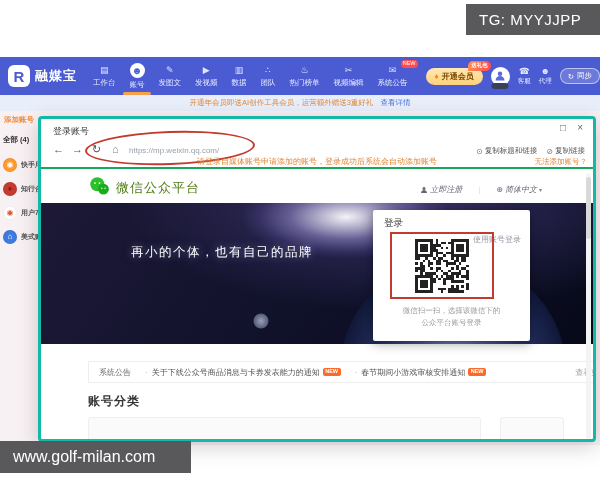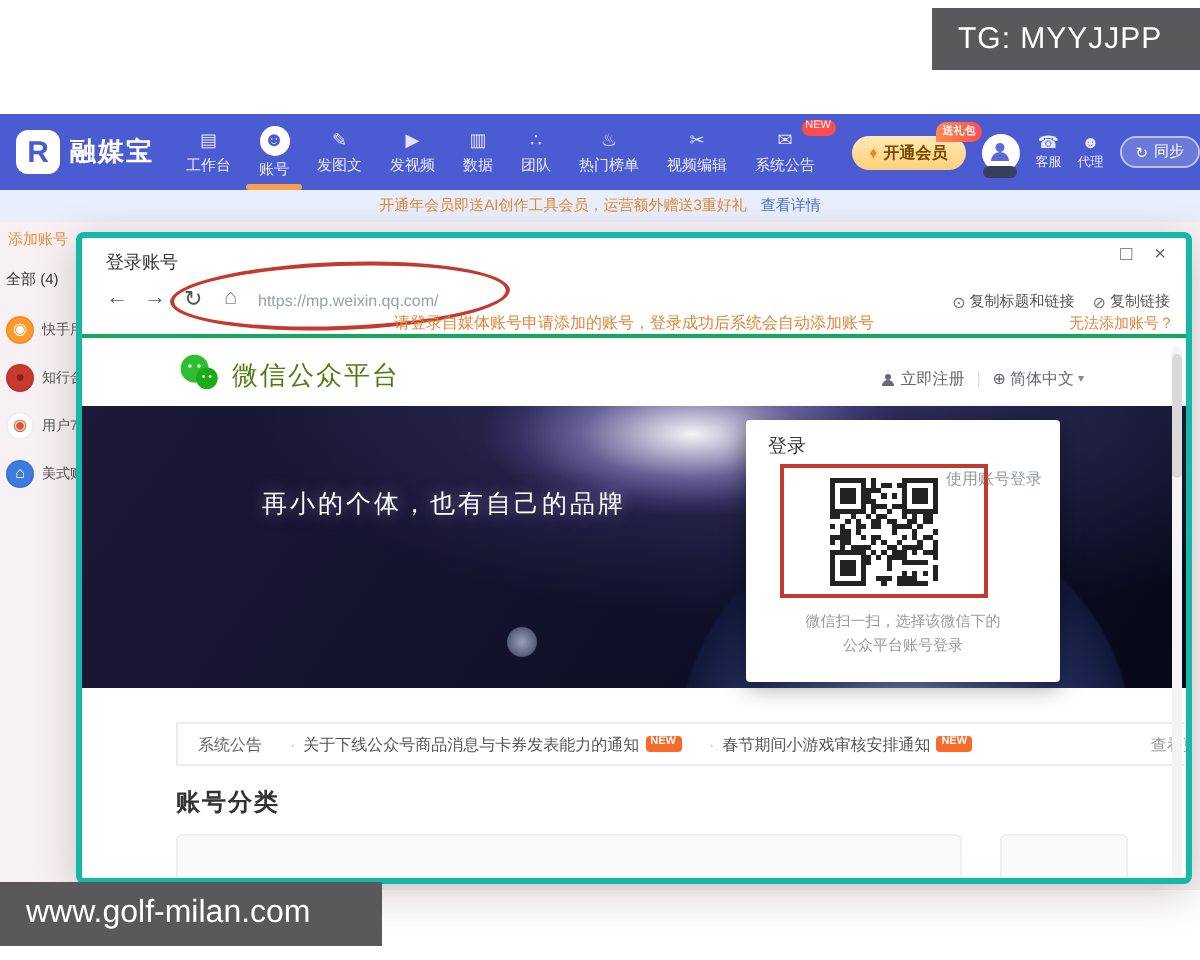--- a/index.html
+++ b/index.html
@@ -36,21 +36,21 @@
   .mini-label { font-size:6.5px; }
   .sync { background:rgba(255,255,255,.18); border:1px solid rgba(255,255,255,.55); color:#fff; font-size:7.5px; height:16px; border-radius:9px; display:flex; align-items:center; padding:0 7px; gap:3px; white-space:nowrap; }
 
   
   .promo { position:absolute; top:95px; left:0; width:600px; height:16px; background:#e9eefb; display:flex; align-items:center; justify-content:center; gap:7px; font-size:7.5px; z-index:1; }
   .promo-text { color:#de8a3c; }
   .promo-link { color:#4a6fd8; cursor:pointer; }
 
   
   .main-bg { position:absolute; top:111px; left:0; width:600px; height:334px; background:#f8f1f3; }
-  .sidebar { position:absolute; top:111px; left:0; width:60px; z-index:2; }
+  .sidebar { position:absolute; top:111px; left:0; width:60px; z-index:2;font-weight:bold; }
   .add-account { color:#f08c3c; font-size:7.5px; padding:4px 0 0 4px; cursor:pointer; }
   .group { color:#333; font-size:7.5px; padding:10px 0 0 3px; }
   .acct-list { margin-top:13px; }
   .acct { display:flex; align-items:center; gap:4px; margin:0 0 10px 3px; height:14px; cursor:pointer; }
   .acct-avatar { width:14px; height:14px; border-radius:50%; display:flex; align-items:center; justify-content:center; font-size:8px; flex:none; border:1px solid rgba(0,0,0,.06); line-height:1; }
   .acct-name { font-size:7px; color:#555; width:18px; overflow:hidden; white-space:nowrap; }
 
   
   #modal { position:absolute; left:38px; top:116px; width:558px; height:326px; background:#fff; border:3px solid #14b8a6; border-radius:4px; box-shadow:0 5px 20px rgba(80,60,70,.25); z-index:3; overflow:hidden; }
   .m-title { position:absolute; left:12px; top:6px; font-size:9px; color:#333; }
@@ -63,21 +63,21 @@
   .copy-links .cl { display:flex; align-items:center; gap:2px; cursor:pointer; }
   .copy-ico { font-size:8px; color:#777; }
   .m-notice { position:absolute; top:37px; width:100%; text-align:center; font-size:8px; color:#e0863a; }
   .cant { position:absolute; right:6px; top:38px; font-size:7.5px; color:#e0863a; cursor:pointer; background:#fff; padding-left:3px; }
   .gline { position:absolute; top:48px; left:0; width:100%; height:2px; background:#17a75b; }
 
   
   .wx-head { position:absolute; top:50px; left:0; width:100%; height:34px; background:#fff; }
   .wx-logo { position:absolute; left:48px; top:7px; width:21px; height:21px; }
   .wx-name { position:absolute; left:75px; top:10px; font-size:13px; color:#4d7c0f; letter-spacing:1px; }
-  .wx-right { position:absolute; right:51px; top:15px; display:flex; align-items:center; gap:6px; font-size:8px; color:#667; }
+  .wx-right { position:absolute; right:51px; top:15px; display:flex; align-items:center; gap:16px; font-size:8px; color:#667;font-style:italic; }
   .wx-right svg { width:8px; height:8px; fill:#667; }
   .wx-sep { color:#ddd; }
   .wx-caret { font-size:6px; color:#888; }
   .wx-link { display:flex; align-items:center; gap:2px; cursor:pointer; }
 
   .banner { position:absolute; top:84px; left:0; width:558px; height:141px;
     background:
       radial-gradient(circle 13px at 220px 118px, #9aa0b8 0%, #565d78 55%, rgba(20,24,48,0) 60%),
       radial-gradient(circle 160px at 412px 168px, #90a7d6 0%, #47598e 26%, #232f5e 50%, #111839 70%, rgba(16,23,58,0) 71%),
       radial-gradient(ellipse 140px 55px at 305px 14px, rgba(255,255,255,.95), rgba(176,166,234,.45) 40%, rgba(120,110,200,.18) 62%, rgba(0,0,0,0) 75%),

